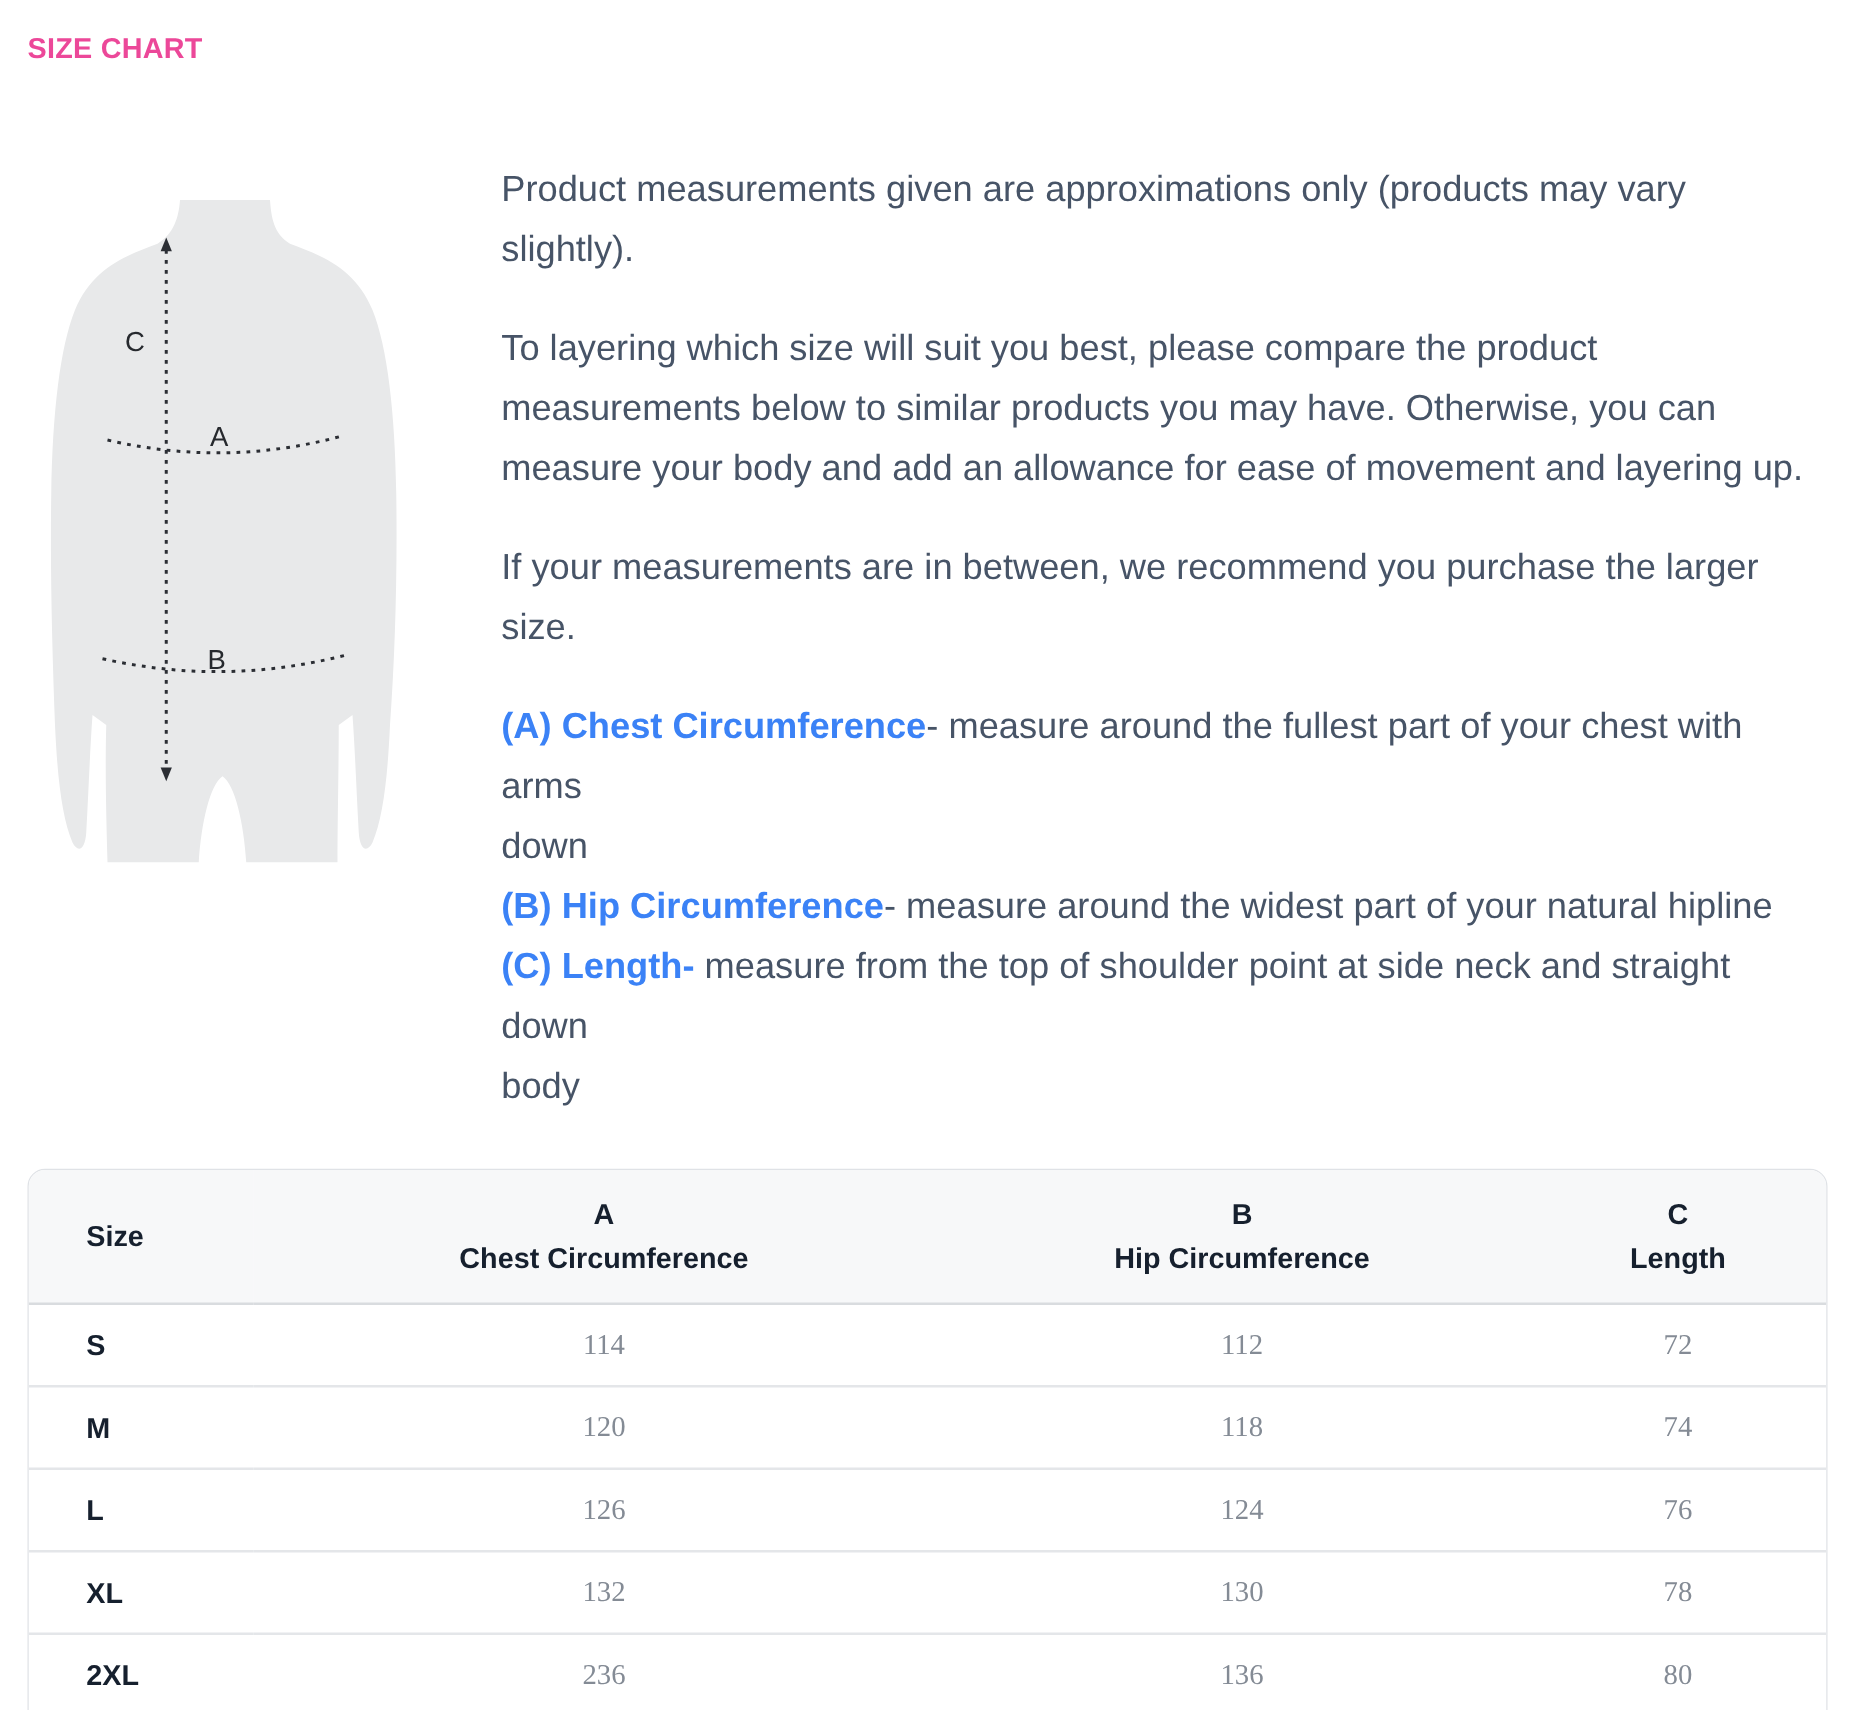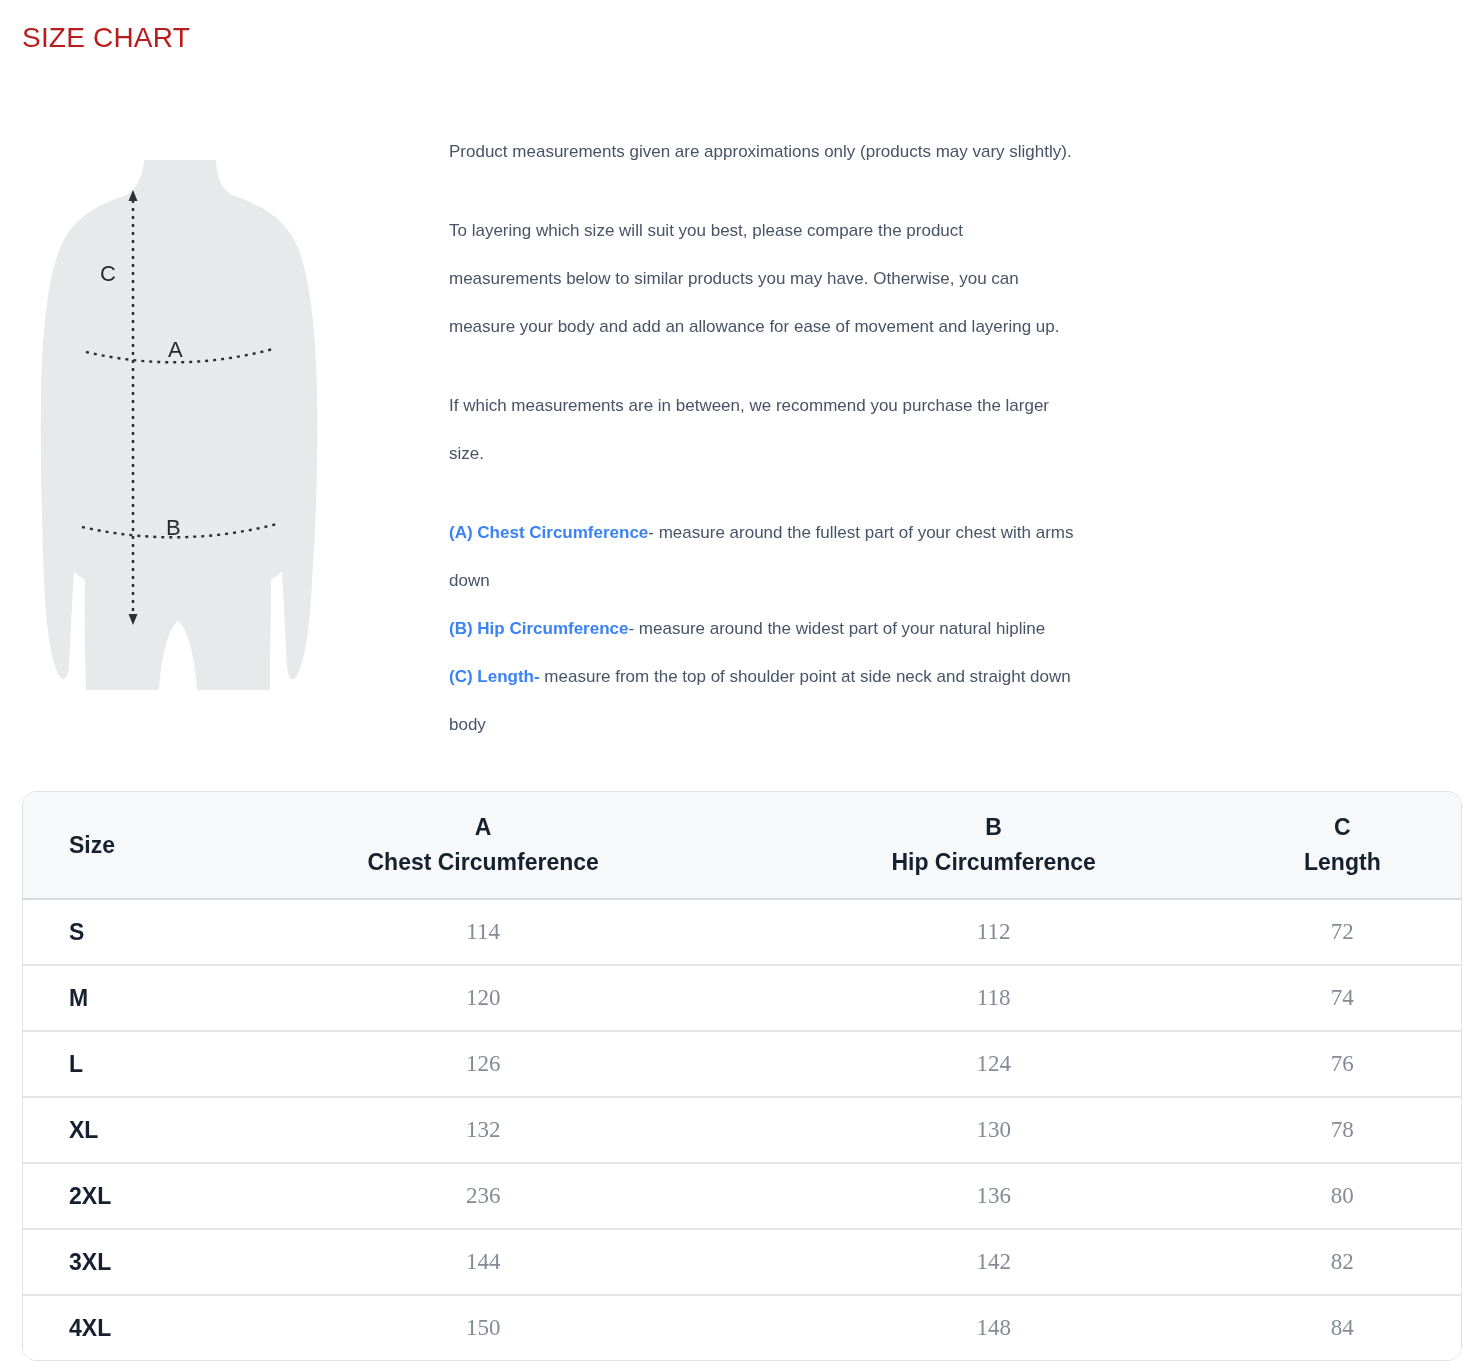--- a/index.html
+++ b/index.html
@@ -6,40 +6,39 @@
   body {
     width: 1484px;
     font-family: "Liberation Sans", sans-serif;
     color: #475467;
     -webkit-font-smoothing: antialiased;
   }
   .page { padding: 22px 22px 26px 22px; box-sizing: border-box; }
 
   .page-title {
     margin: 0;
-    font-size: 28px;
+    font-size: 23px;
     line-height: 32px;
-    font-weight: 400;
+    font-weight: 700;
     letter-spacing: 0.2px;
-    color: #b91c1c;
+    color: #ec4899;
   }
 
   .content-row { display: flex; margin-top: 74px; }
 
   .figure-col { width: 379px; flex: 0 0 379px; }
   .figure-col svg { display: block; margin: 32px 0 0 18px; }
 
   .text-col {
     flex: 1;
     min-width: 0;
     padding-right: 14px;
-    font-size: 17px;
+    font-size: 29px;
     line-height: 48px;
     color: #475467;
-    margin-left: 48px;
   }
   .text-col p { margin: 0 0 31px 0; white-space: pre-line; }
   .def-line { white-space: pre-line; }
   .def-term { font-weight: 700; color: #3b82f6; }
 
   .table-wrap {
     margin-top: 42px;
     border: 1px solid #dfe2e6;
     border-radius: 14px;
     overflow: hidden;
@@ -118,21 +117,21 @@
         <text x="128" y="197" font-size="22" fill="#26292e" font-family="Liberation Sans, sans-serif">A</text>
         <text x="126" y="375" font-size="22" fill="#26292e" font-family="Liberation Sans, sans-serif">B</text>
       </svg>
     </div>
 
     <div class="text-col">
       <p>Product measurements given are approximations only (products may vary slightly).</p>
       <p>To layering which size will suit you best, please compare the product
 measurements below to similar products you may have. Otherwise, you can
 measure your body and add an allowance for ease of movement and layering up.</p>
-      <p>If which measurements are in between, we recommend you purchase the larger
+      <p>If your measurements are in between, we recommend you purchase the larger
 size.</p>
 
       <div class="defs">
         <div class="def-line"><span class="def-term">(A) Chest Circumference</span><span>- measure around the fullest part of your chest with arms
 down</span></div>
         <div class="def-line"><span class="def-term">(B) Hip Circumference</span><span>- measure around the widest part of your natural hipline</span></div>
         <div class="def-line"><span class="def-term">(C) Length-</span><span> measure from the top of shoulder point at side neck and straight down
 body</span></div>
       </div>
     </div>

